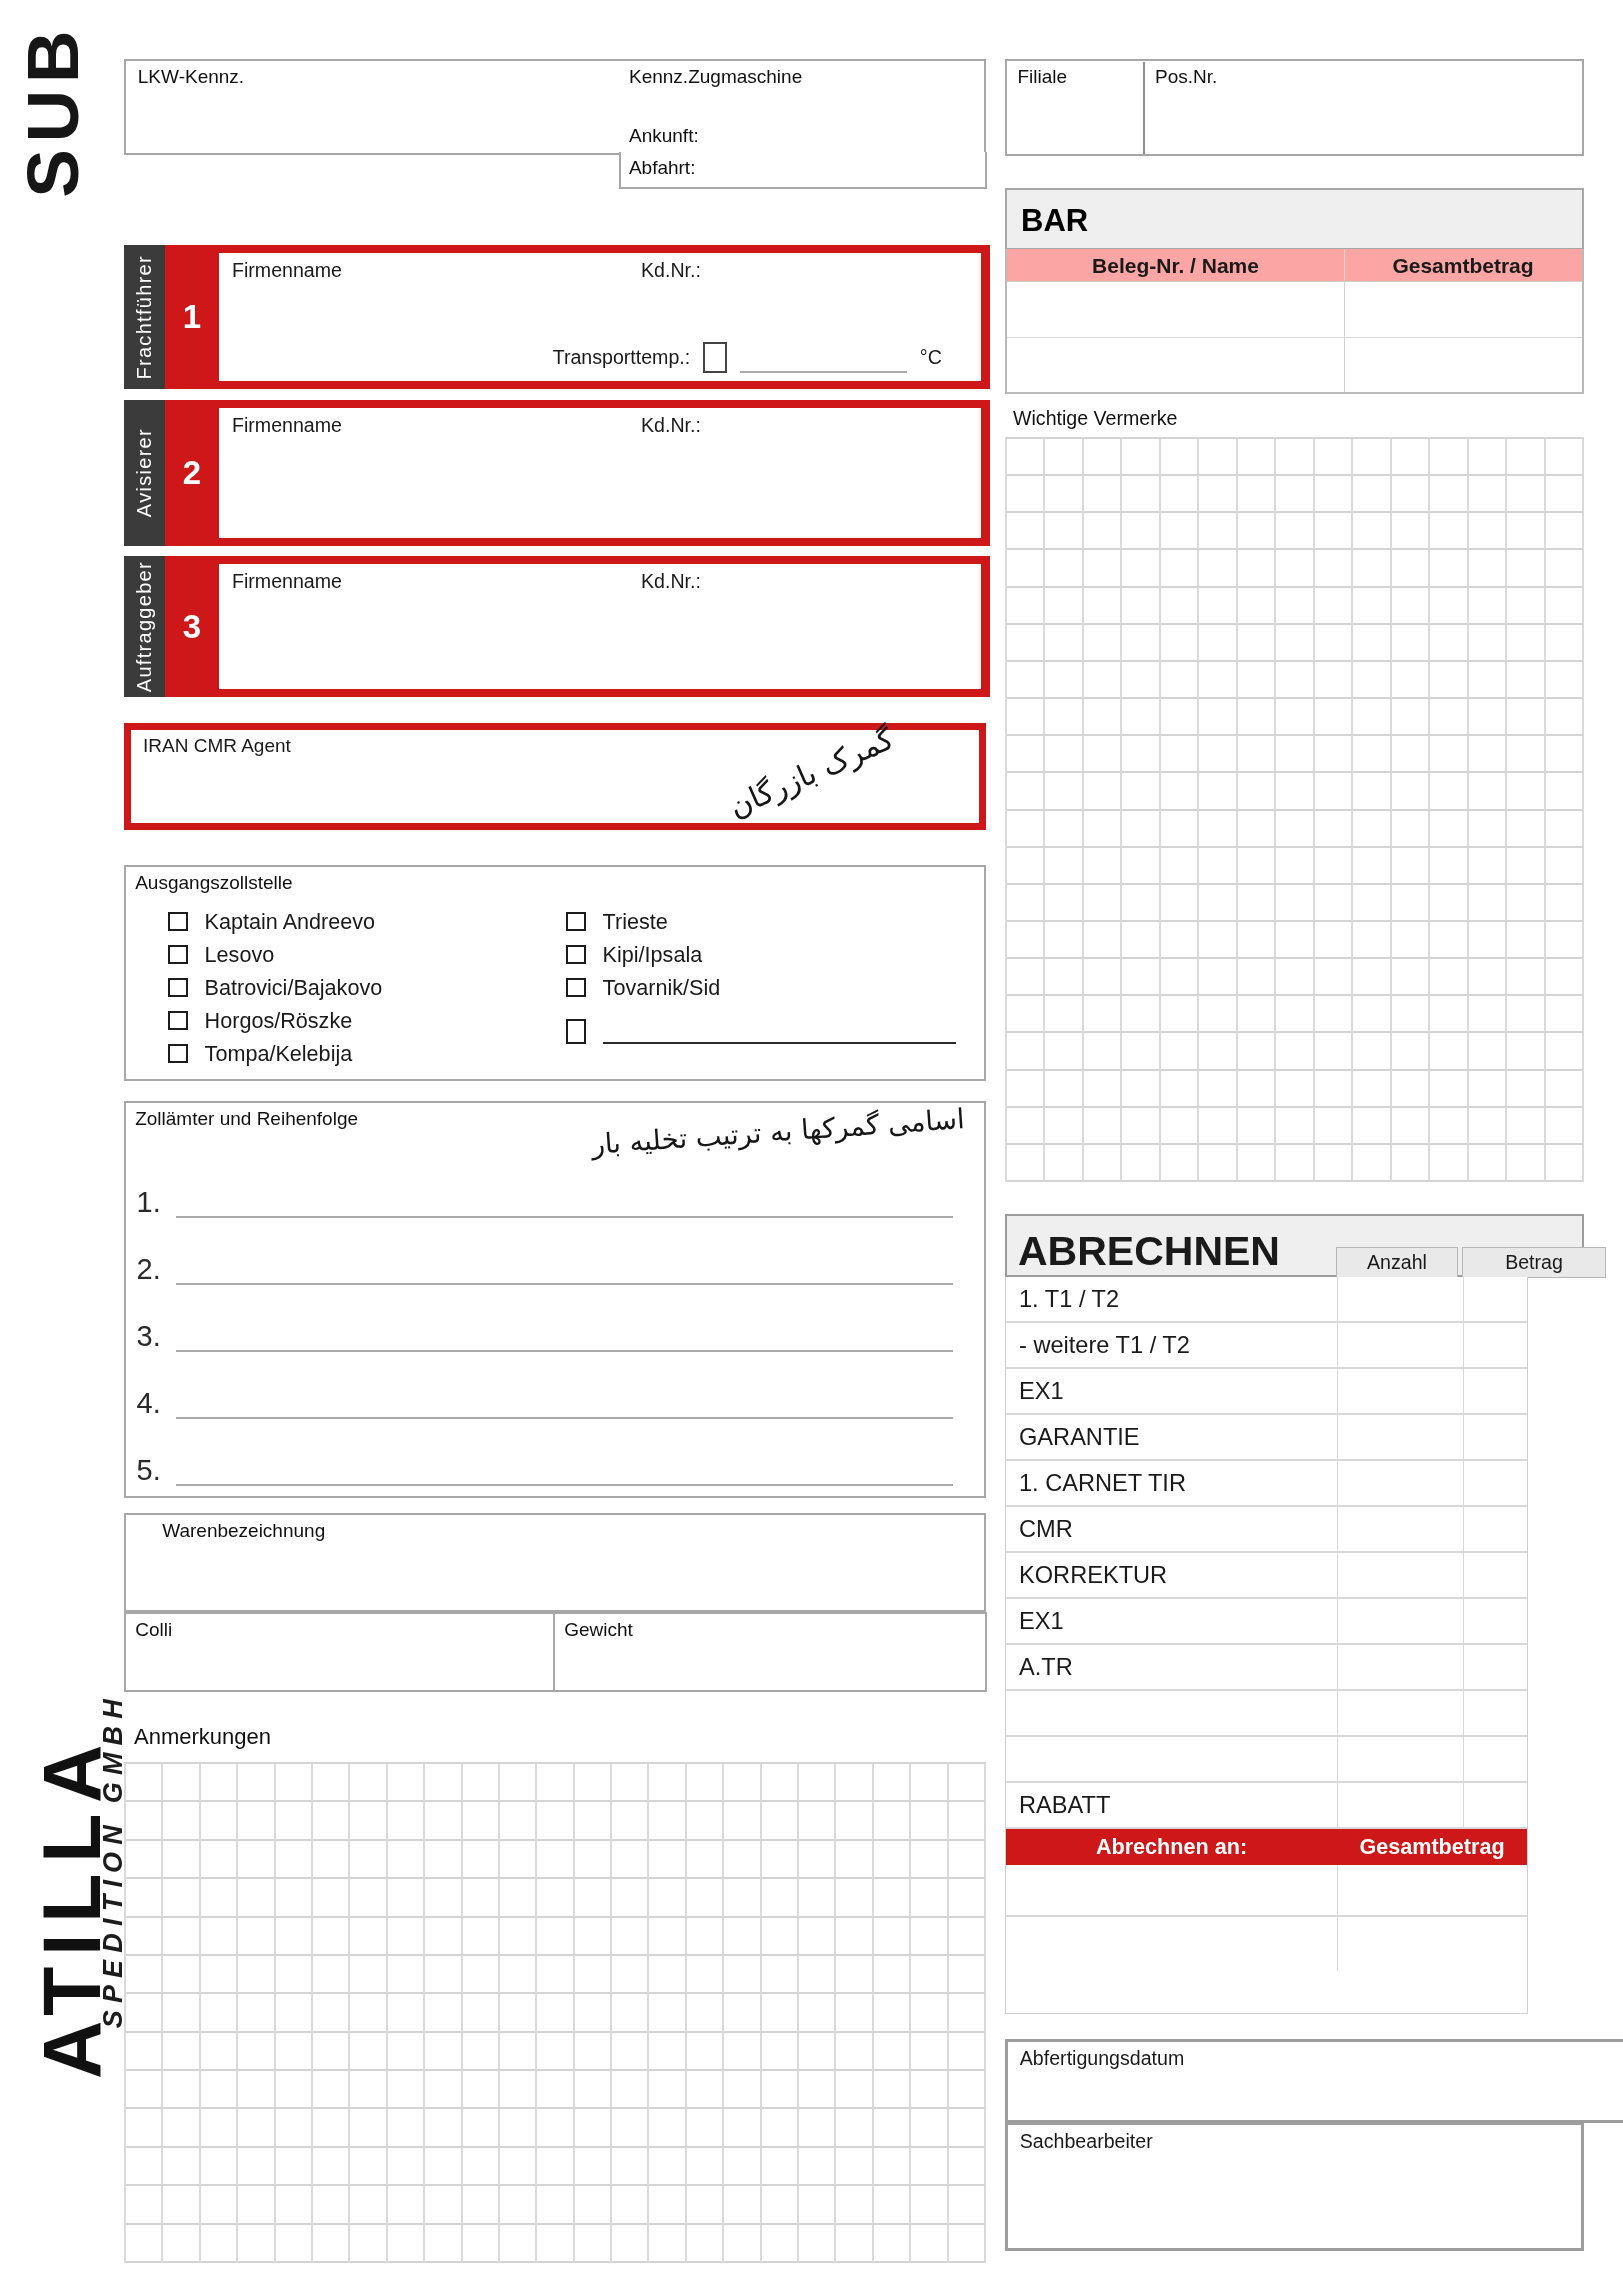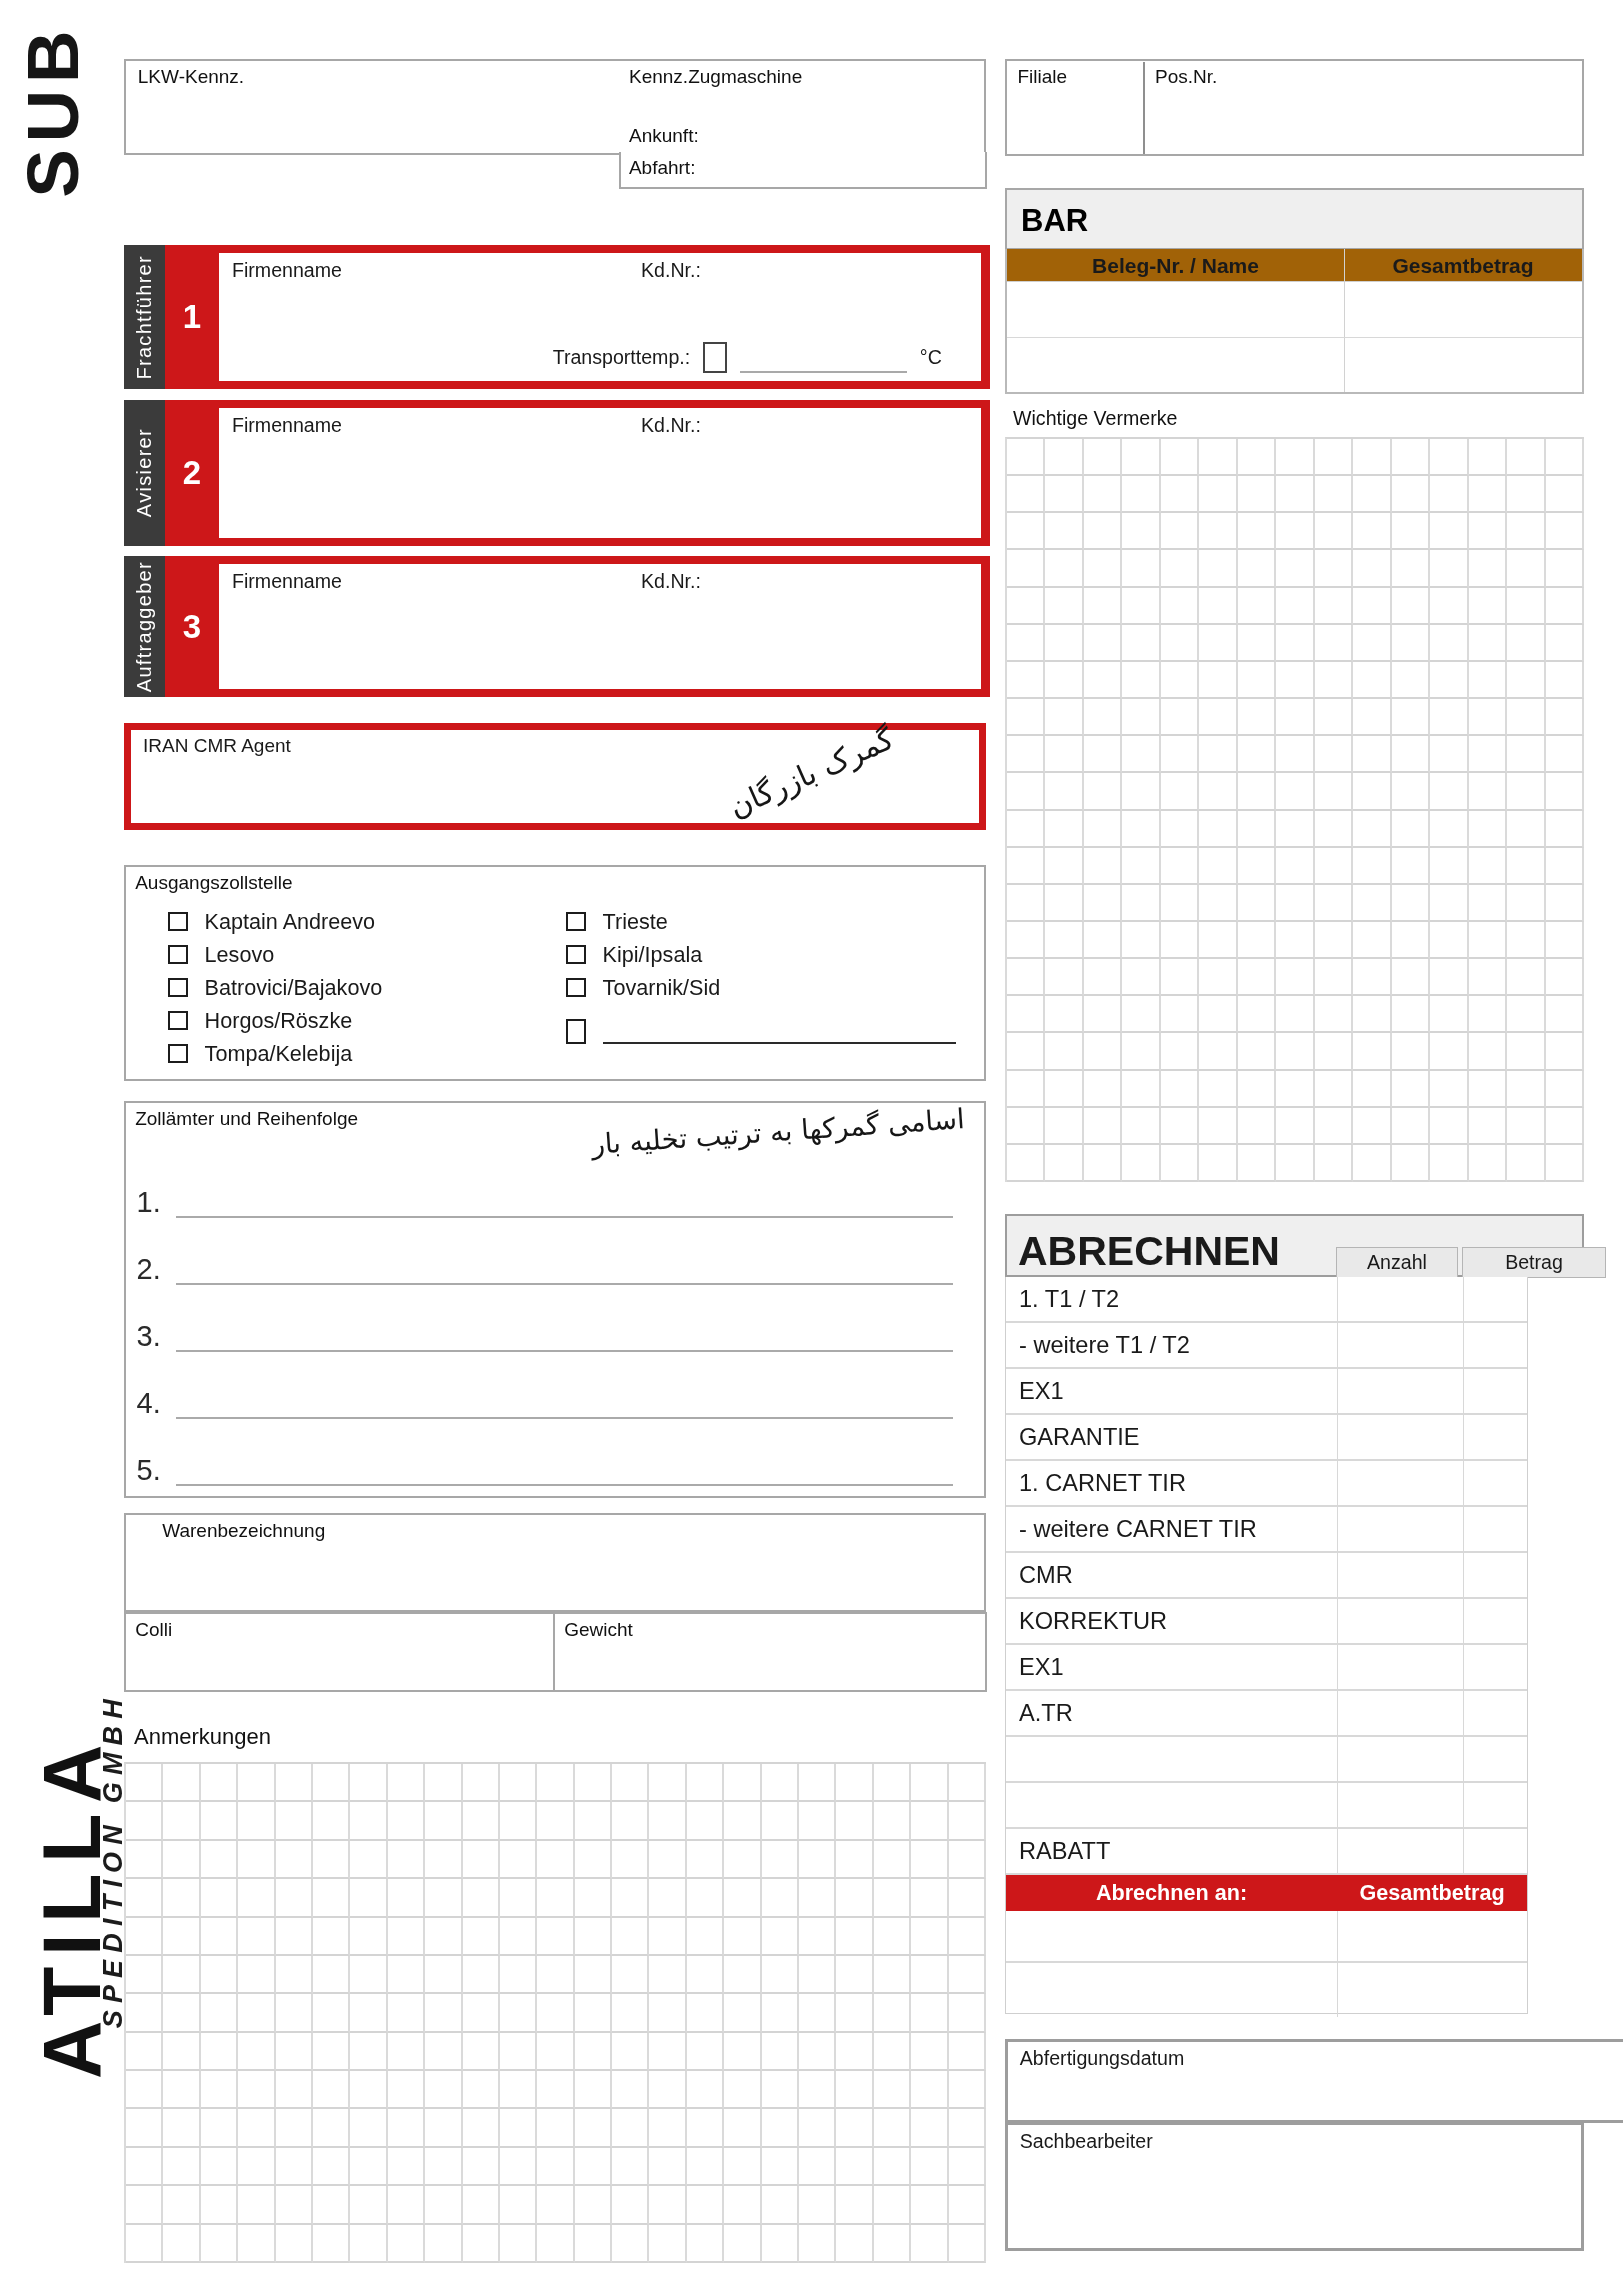--- a/index.html
+++ b/index.html
@@ -20,21 +20,21 @@
   
   .box-truck { left:124px; top:59px; width:862px; height:96px; }
   .box-abfahrt { left:619px; top:152px; width:368px; height:37px; border-top:none; }
   .box-filiale { left:1005px; top:59px; width:579px; height:97px; }
   .filiale-div { left:1143px; top:62px; width:2px; height:92px; background:#8f8f8f; }
 
   
   .bar-head { left:1005px; top:188px; width:579px; height:62px; background:#efefef; border:2.6px solid #a7a7a7; }
   .bar-title { left:1021px; top:203px; font-size:31px; font-weight:800; color:#000000; }
   .bar-table { left:1005px; top:249px; width:579px; height:145px; border:2px solid #b9b9b9; border-top:none; background:#fff; }
-  .bar-subhead { position:absolute; left:0; top:0; width:100%; height:33px; background:#a16207; border-bottom:1.3px solid #cfcfcf; }
+  .bar-subhead { position:absolute; left:0; top:0; width:100%; height:33px; background:#fca5a5; border-bottom:1.3px solid #cfcfcf; }
   .bar-colhead { position:absolute; top:5.2px; font-size:21px; font-weight:700; text-align:center; }
   .bar-div { position:absolute; left:337px; top:0; width:1.3px; height:100%; background:#d2d2d2; }
   .bar-row { position:absolute; left:0; width:100%; height:56px; border-bottom:1.3px solid #d8d8d8; }
 
   
   .party-tab { position:absolute; left:124px; width:41px; background:#3b3b3b; display:flex; align-items:center; justify-content:center; }
   .party-tab span { writing-mode:vertical-rl; transform:rotate(180deg); color:#fff; font-size:20px; letter-spacing:1.3px; }
   .party-red { position:absolute; left:165px; width:825px; background:#cd1719; }
   .party-num { position:absolute; left:0; top:0; width:54px; height:100%; display:flex; align-items:center; justify-content:center; color:#fff; font-size:33px; font-weight:800; }
   .party-white { position:absolute; left:54px; top:7.9px; right:9.2px; bottom:7.9px; background:#fff; }
@@ -900,25 +900,20 @@
         <span class="rl">GARANTIE</span>
         <div class="d1"></div>
         <div class="d2"></div>
       </div>
       <div class="abr-row">
         <span class="rl">1. CARNET TIR</span>
         <div class="d1"></div>
         <div class="d2"></div>
       </div>
       <div class="abr-row">
-        <span class="rl"> - weitere CARNET TIR</span>
-        <div class="d1"></div>
-        <div class="d2"></div>
-      </div>
-      <div class="abr-row">
         <span class="rl">CMR</span>
         <div class="d1"></div>
         <div class="d2"></div>
       </div>
       <div class="abr-row">
         <span class="rl">KORREKTUR</span>
         <div class="d1"></div>
         <div class="d2"></div>
       </div>
       <div class="abr-row">

